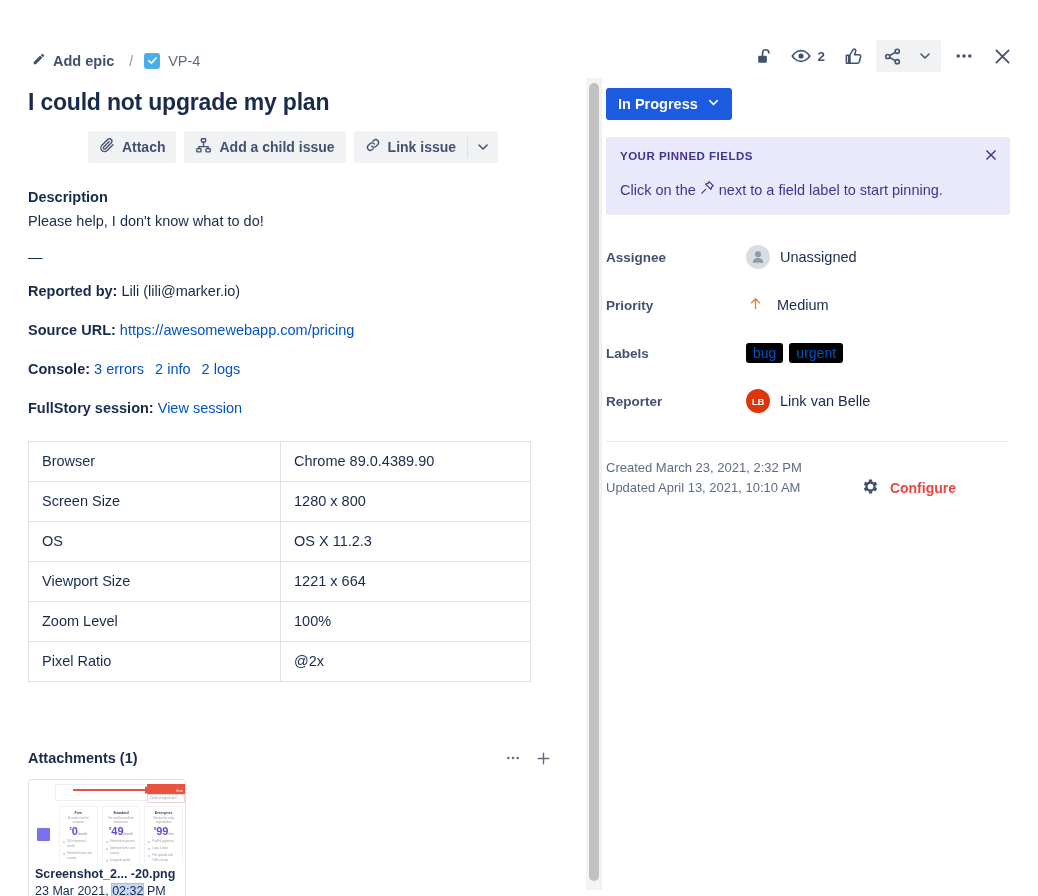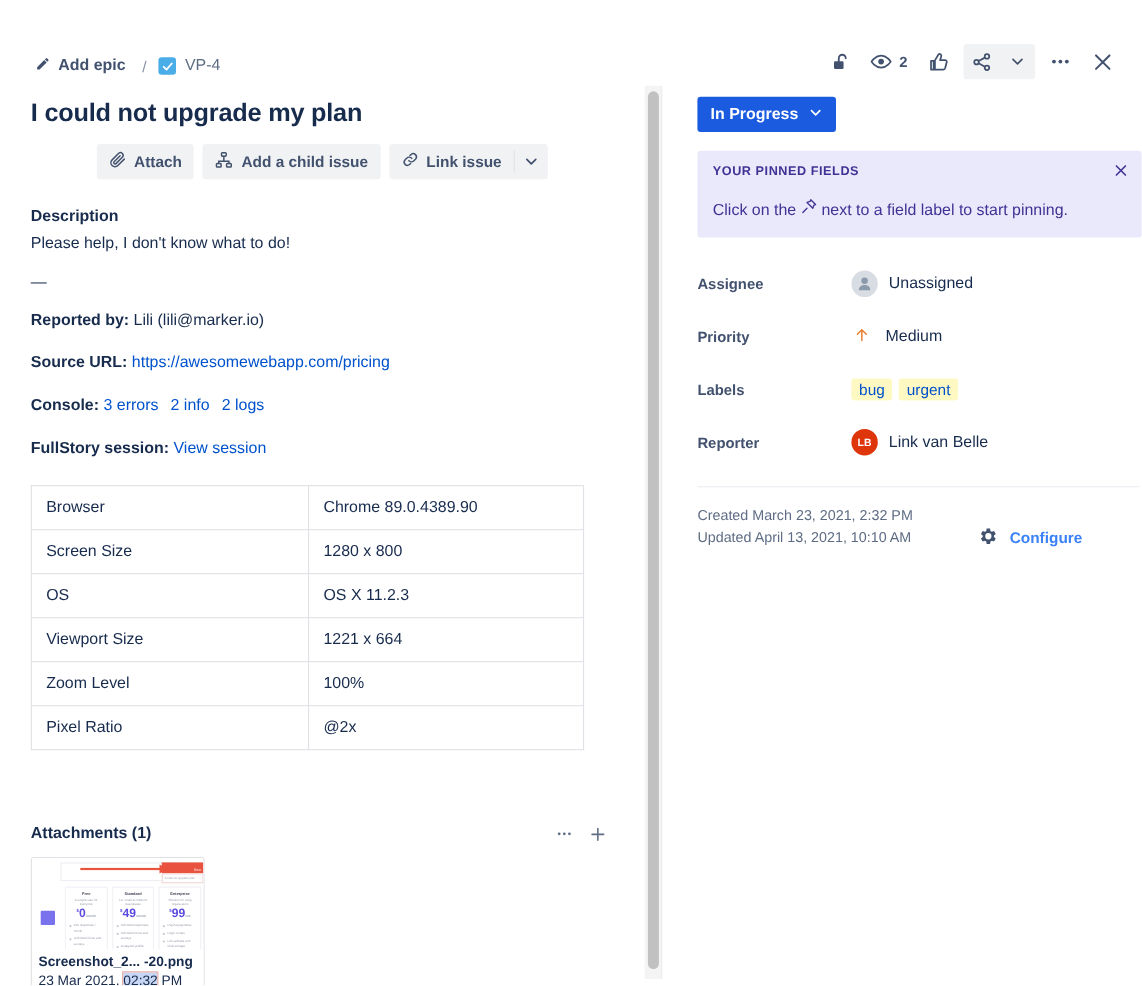--- a/index.html
+++ b/index.html
@@ -145,21 +145,21 @@
     position: absolute; left: 586px; top: 78px; width: 16px; height: 812px;
     background: #F4F4F5; border-right: 1px solid #EDEDED;
   }
   .scroll-thumb {
     position: absolute; left: 3px; top: 5px; width: 10px; height: 798px;
     background: #C1C1C1; border-radius: 5px;
   }
 
   
   .right {
-    position: absolute; left: 620px; top: 72px;
+    position: absolute; left: 592px; top: 72px;
     width: 418px; height: 824px; padding: 16px 16px 0 14px;
   }
   .status-btn {
     display: inline-flex; align-items: center; gap: 9px;
     height: 32px; padding: 0 12px; background: #1B5BE0;
     border: none; border-radius: 3px; cursor: pointer;
     color: #fff; font-size: 14.5px; font-weight: bold;
     font-family: "Liberation Sans", sans-serif;
   }
   .pin-panel {
@@ -191,31 +191,31 @@
     width: 24px; height: 24px; border-radius: 50%; background: #D8DCE3;
     display: flex; align-items: center; justify-content: center; flex-shrink: 0;
   }
   .avatar-red {
     width: 24px; height: 24px; border-radius: 50%; background: #DE350B;
     display: flex; align-items: center; justify-content: center;
     color: #fff; font-size: 9.5px; font-weight: bold; flex-shrink: 0;
   }
   .chips { display: flex; gap: 6px; }
   .chip {
-    background: #fef9c3; color: #0052CC; font-size: 14px;
+    background: #000000; color: #0052CC; font-size: 14px;
     padding: 2px 7px; border-radius: 3px; cursor: pointer;
   }
   .divider { height: 1px; background: #EBECF0; margin: 16px 0 0 0; width: 402px; }
   .foot {
     display: flex; align-items: flex-end; margin-top: 16px;
   }
   .foot-dates { font-size: 13px; color: #5E6C84; line-height: 1.55; }
   .configure {
     margin-left: auto; margin-right: 38px; display: flex; align-items: center; gap: 10px;
-    color: #3b82f6; font-size: 14px; font-weight: bold; cursor: pointer;
+    color: #ef4444; font-size: 14px; font-weight: bold; cursor: pointer;
   }
 </style>
 </head>
 <body>
 
 <div class="page">
 
   <div class="topbar">
     <div class="breadcrumb">
       <div class="bc-epic">

